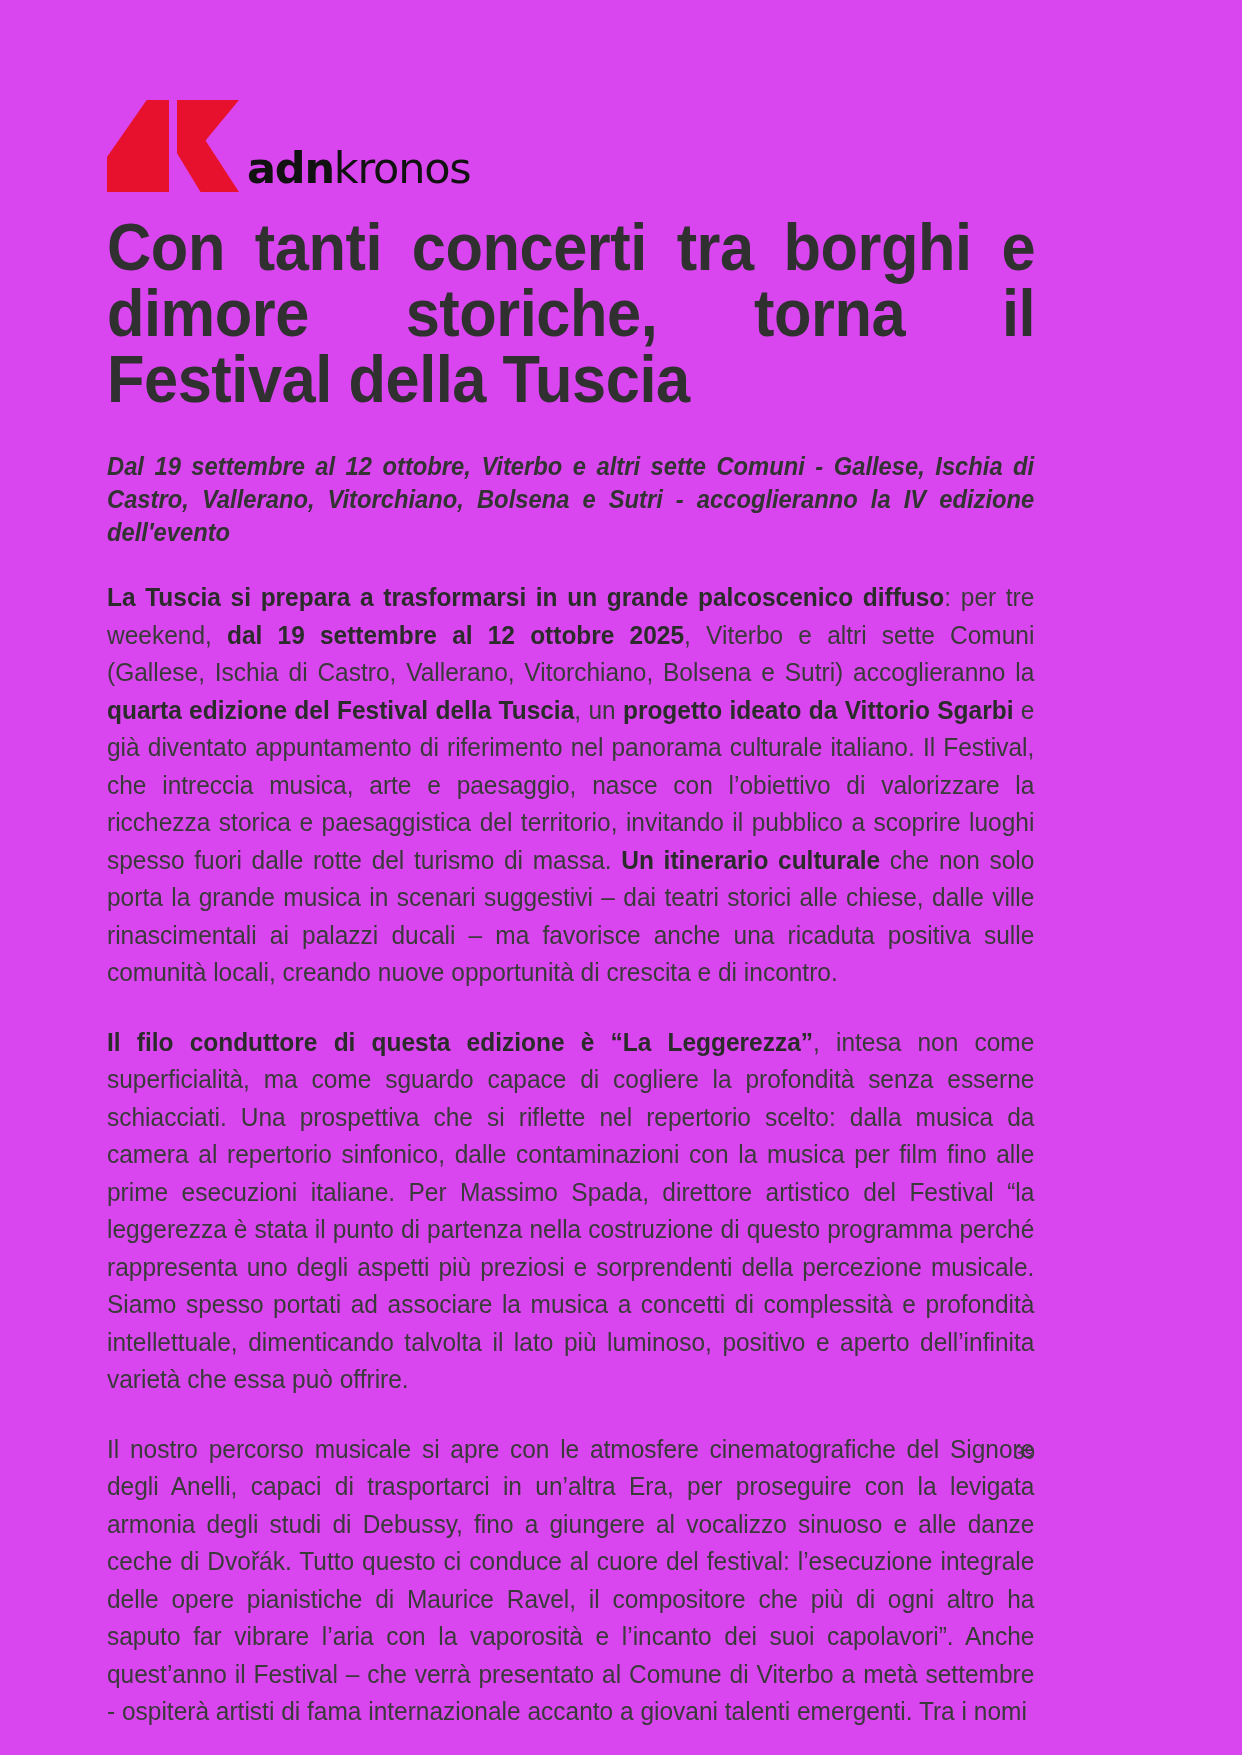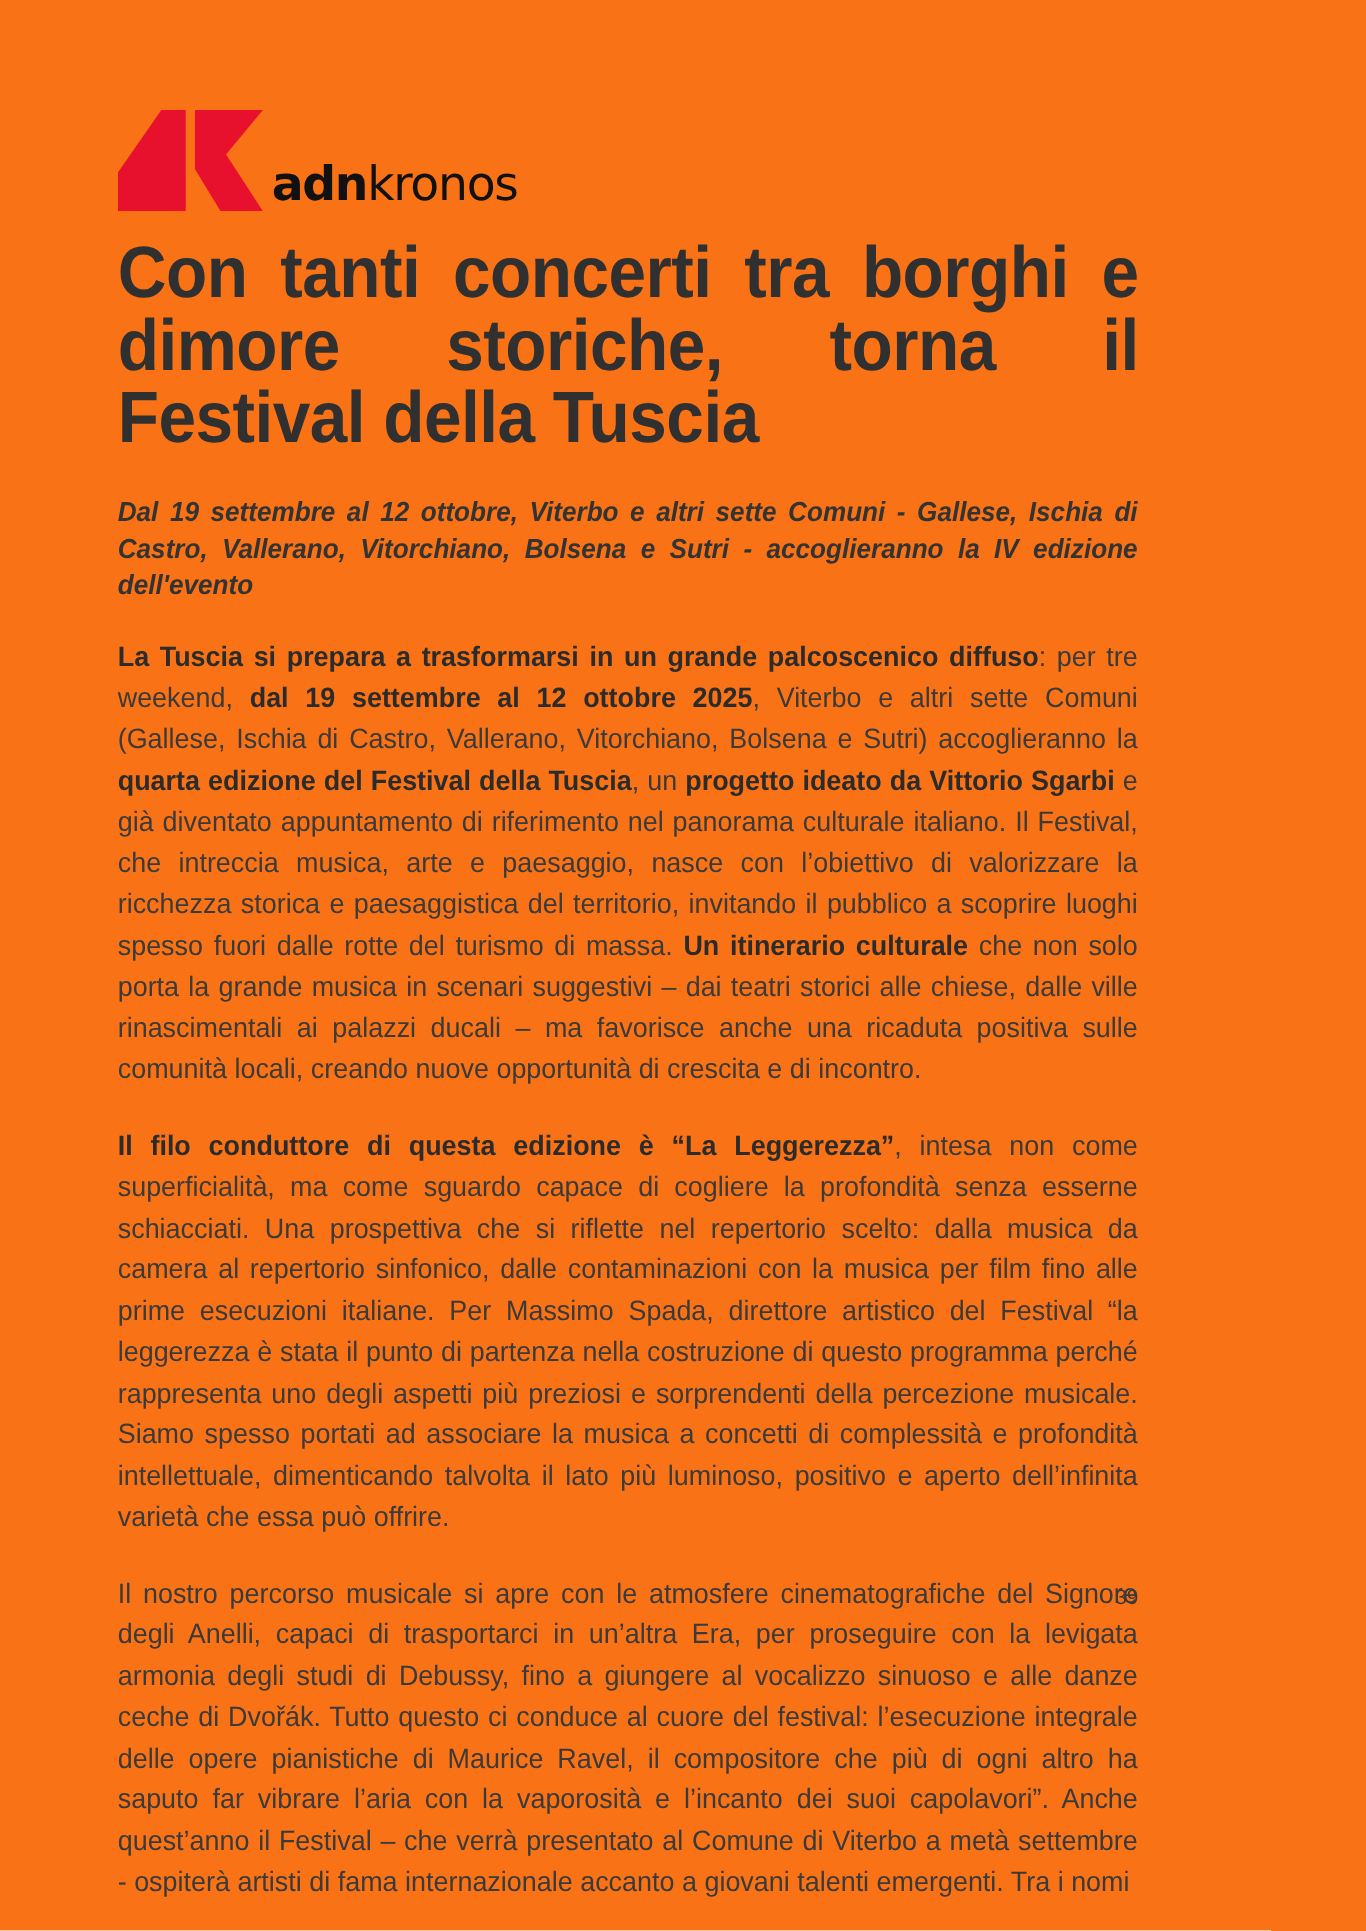--- a/index.html
+++ b/index.html
@@ -13,21 +13,21 @@
     font-family: "Liberation Sans", sans-serif;
     color: #2b2b2b;
     position: relative;
     overflow: hidden;
   }
   .page {
     position: absolute;
     left: 0; top: 0;
     width: 1242px;
     height: 1755px;
-    background: #f97316;
+    background: #d946ef;
   }
   .content {
     position: absolute;
     left: 107px;
     top: 100px;
     width: 928px;
   }
 
   
   .logo {

